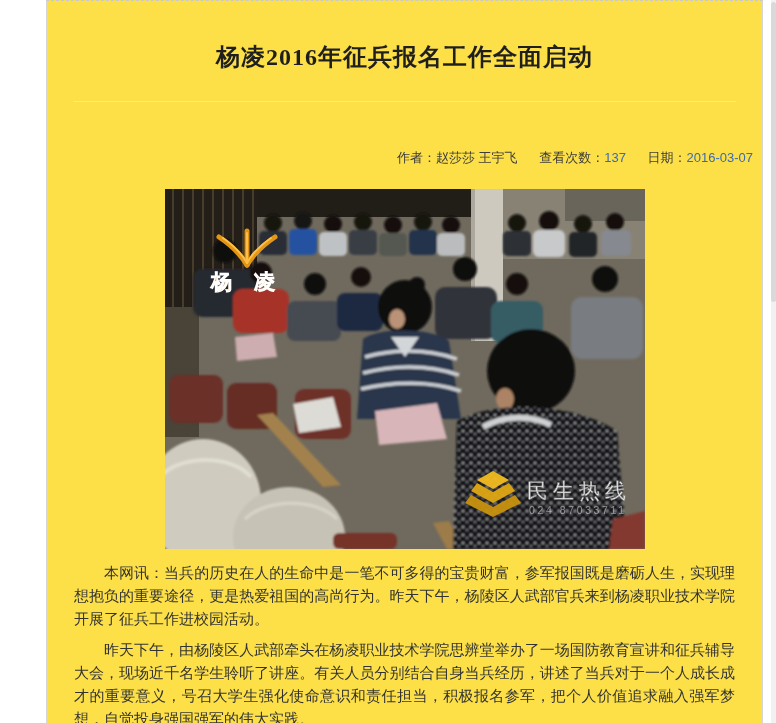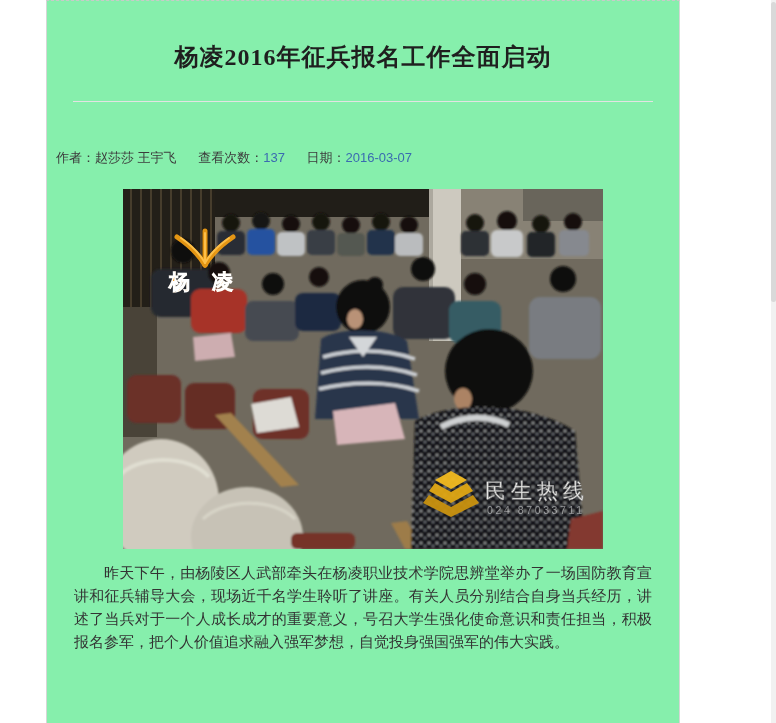--- a/index.html
+++ b/index.html
@@ -1,31 +1,31 @@
 <!DOCTYPE html>
 <html><head>
 <meta charset="utf-8">
 <style>
   html,body{margin:0;padding:0;}
   body{
     width:776px;height:723px;background:#ffffff;overflow:hidden;position:relative;
     font-family:"Liberation Serif","DejaVu Serif",serif;
   }
   .content{
-    position:absolute;left:46px;top:0;width:634px;height:723px;box-sizing:border-box;
-    background:#86efac;
+    position:absolute;left:46px;top:0;width:717px;height:723px;box-sizing:border-box;
+    background:#fde047;
     border-left:1px solid #d6d6d6;border-right:1px solid #d6d6d6;border-top:1px dashed #c9c9c9;
   }
   .page-title{
     margin:0;padding:42px 20px 0 20px;text-align:center;
     font-size:24px;line-height:28px;font-weight:bold;color:#1f1f1f;letter-spacing:1px;
   }
   .rule{height:1px;background:#e3e3e3;margin:30px 26px 0 26px;}
   .meta{
-    margin-top:46px;text-align:left;font-size:13px;line-height:20px;color:#3c3c3c;
+    margin-top:46px;text-align:right;font-size:13px;line-height:20px;color:#3c3c3c;
     font-family:"Liberation Sans","DejaVu Sans",sans-serif;
   }
   .meta .seg{margin:0 9px;}
   .meta .blue{color:#3a6bb0;}
   .photo-wrap{width:480px;height:360px;margin:21px auto 0 auto;position:relative;overflow:hidden;background:#756f63;}
   .article{
     margin:13px 27px 0 27px;font-size:15px;line-height:23px;color:#333333;text-align:justify;
   }
   .article p{margin:0 0 8px 0;text-indent:2em;}
   .scrollbar-track{position:absolute;right:0;top:0;width:5px;height:723px;background:#f1f1f1;}
@@ -168,20 +168,21 @@
           <path d="M14,12 L30,21 L46,12 L52,20 L30,32 L8,20 Z" fill="#e0a714"></path>
           <path d="M8,24 L30,36 L52,24 L58,32 L30,46 L2,32 Z" fill="#c9920f"></path>
         </g>
         <text x="64" y="27" font-size="21" letter-spacing="5" fill="#f4f4f2" stroke="#8a8a8a" stroke-width="0.5">民生热线</text>
         <text x="66" y="43" font-size="10.5" letter-spacing="2.6" fill="#ffffff" opacity="0.5">024 87033711</text>
       </g>
     </svg>
   </div>
 
   <div class="article">
+    <p>本网讯：当兵的历史在人的生命中是一笔不可多得的宝贵财富，参军报国既是磨砺人生，实现理想抱负的重要途径，更是热爱祖国的高尚行为。昨天下午，杨陵区人武部官兵来到杨凌职业技术学院开展了征兵工作进校园活动。</p>
     <p>昨天下午，由杨陵区人武部牵头在杨凌职业技术学院思辨堂举办了一场国防教育宣讲和征兵辅导大会，现场近千名学生聆听了讲座。有关人员分别结合自身当兵经历，讲述了当兵对于一个人成长成才的重要意义，号召大学生强化使命意识和责任担当，积极报名参军，把个人价值追求融入强军梦想，自觉投身强国强军的伟大实践。</p>
   </div>
 
 </div>
 
 <div class="scrollbar-track">
   <div class="scrollbar-thumb"></div>
 </div>
 
 </body></html>

